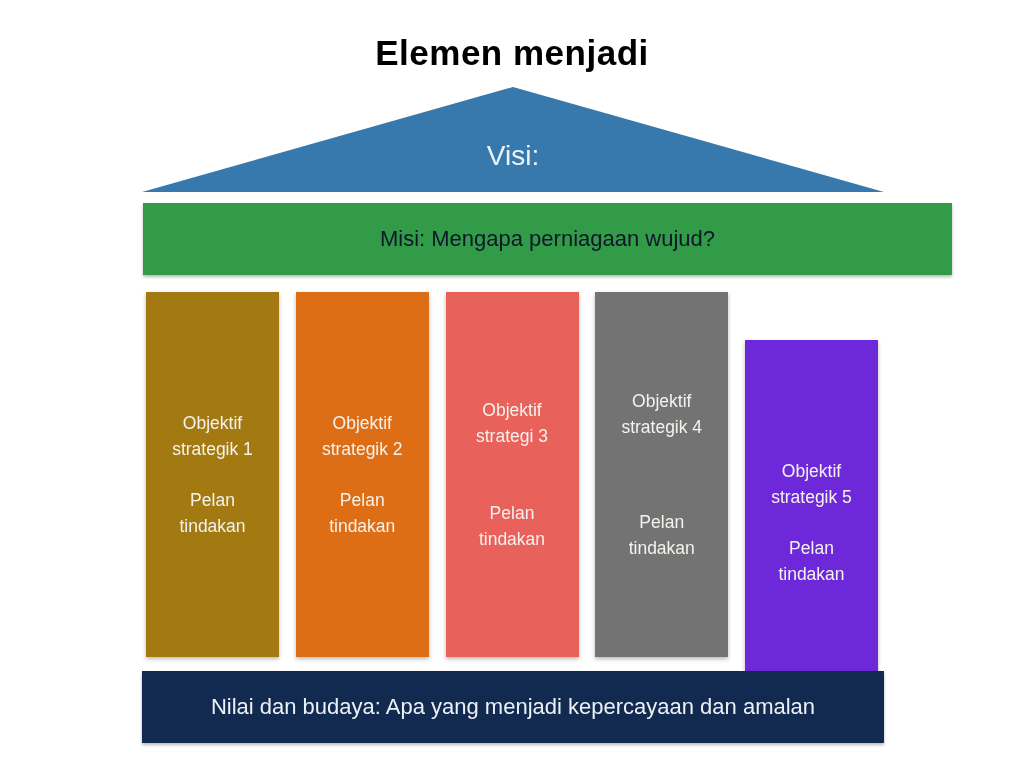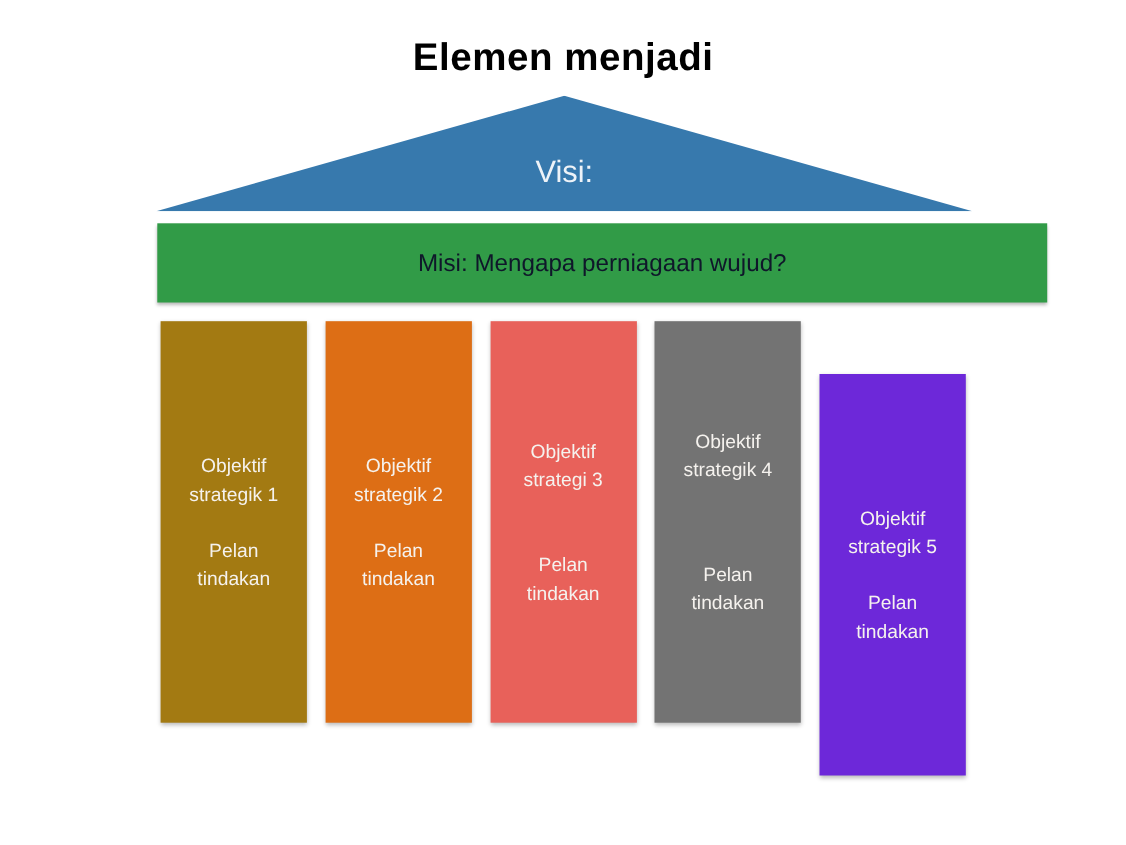--- a/index.html
+++ b/index.html
@@ -155,14 +155,17 @@
       <div class="plan">Pelan tindakan</div>
     </div>
 
     <div class="pillar" style="background-color: #6d28d9; margin-top: 48px;">
       <div class="objective">Objektif strategik 5</div>
       <div class="plan">Pelan tindakan</div>
     </div>
 
   </div>
 
+  <div class="values-bar" style="background-color: rgb(19, 42, 80);">
+    <span>Nilai dan budaya: Apa yang menjadi kepercayaan dan amalan</span>
+  </div>
 
 </div>
 
 </body></html>

